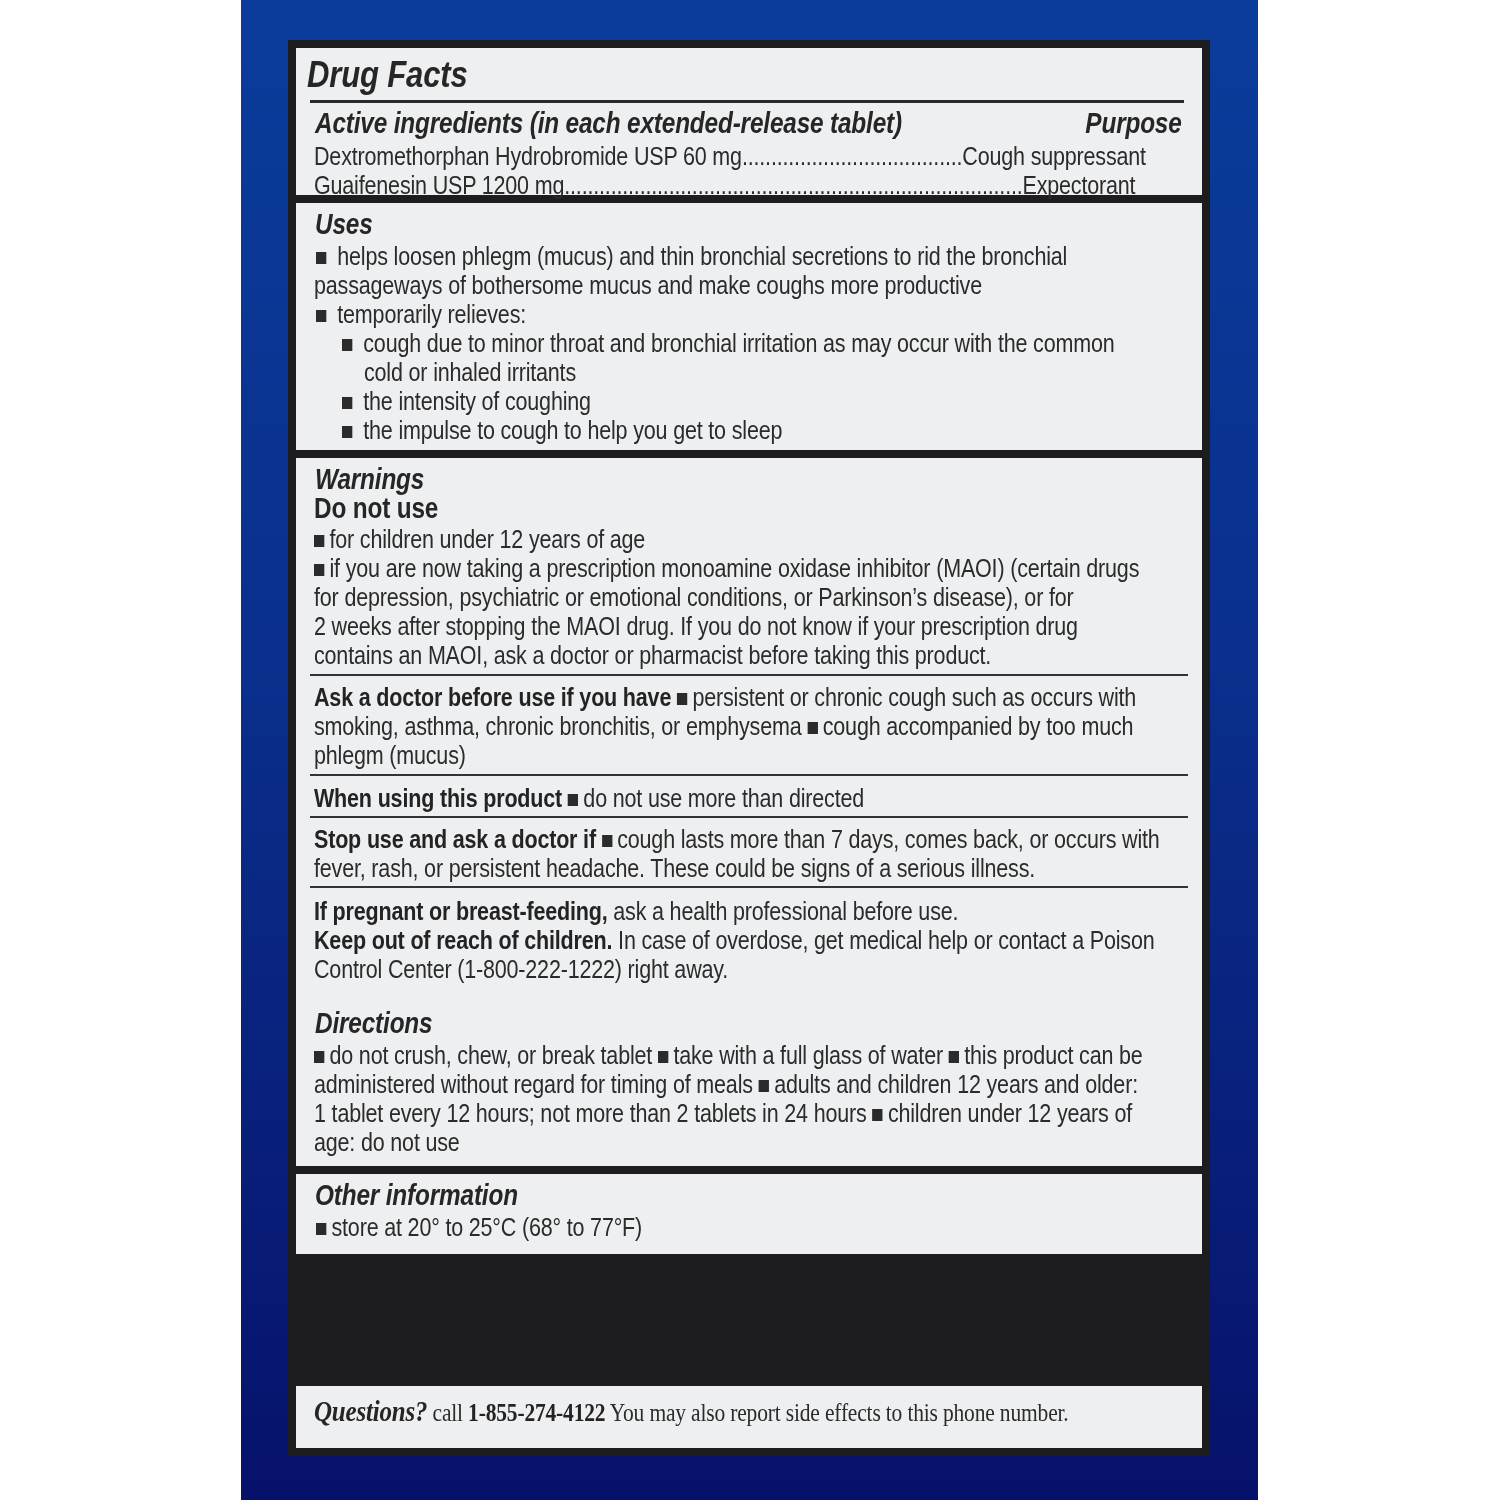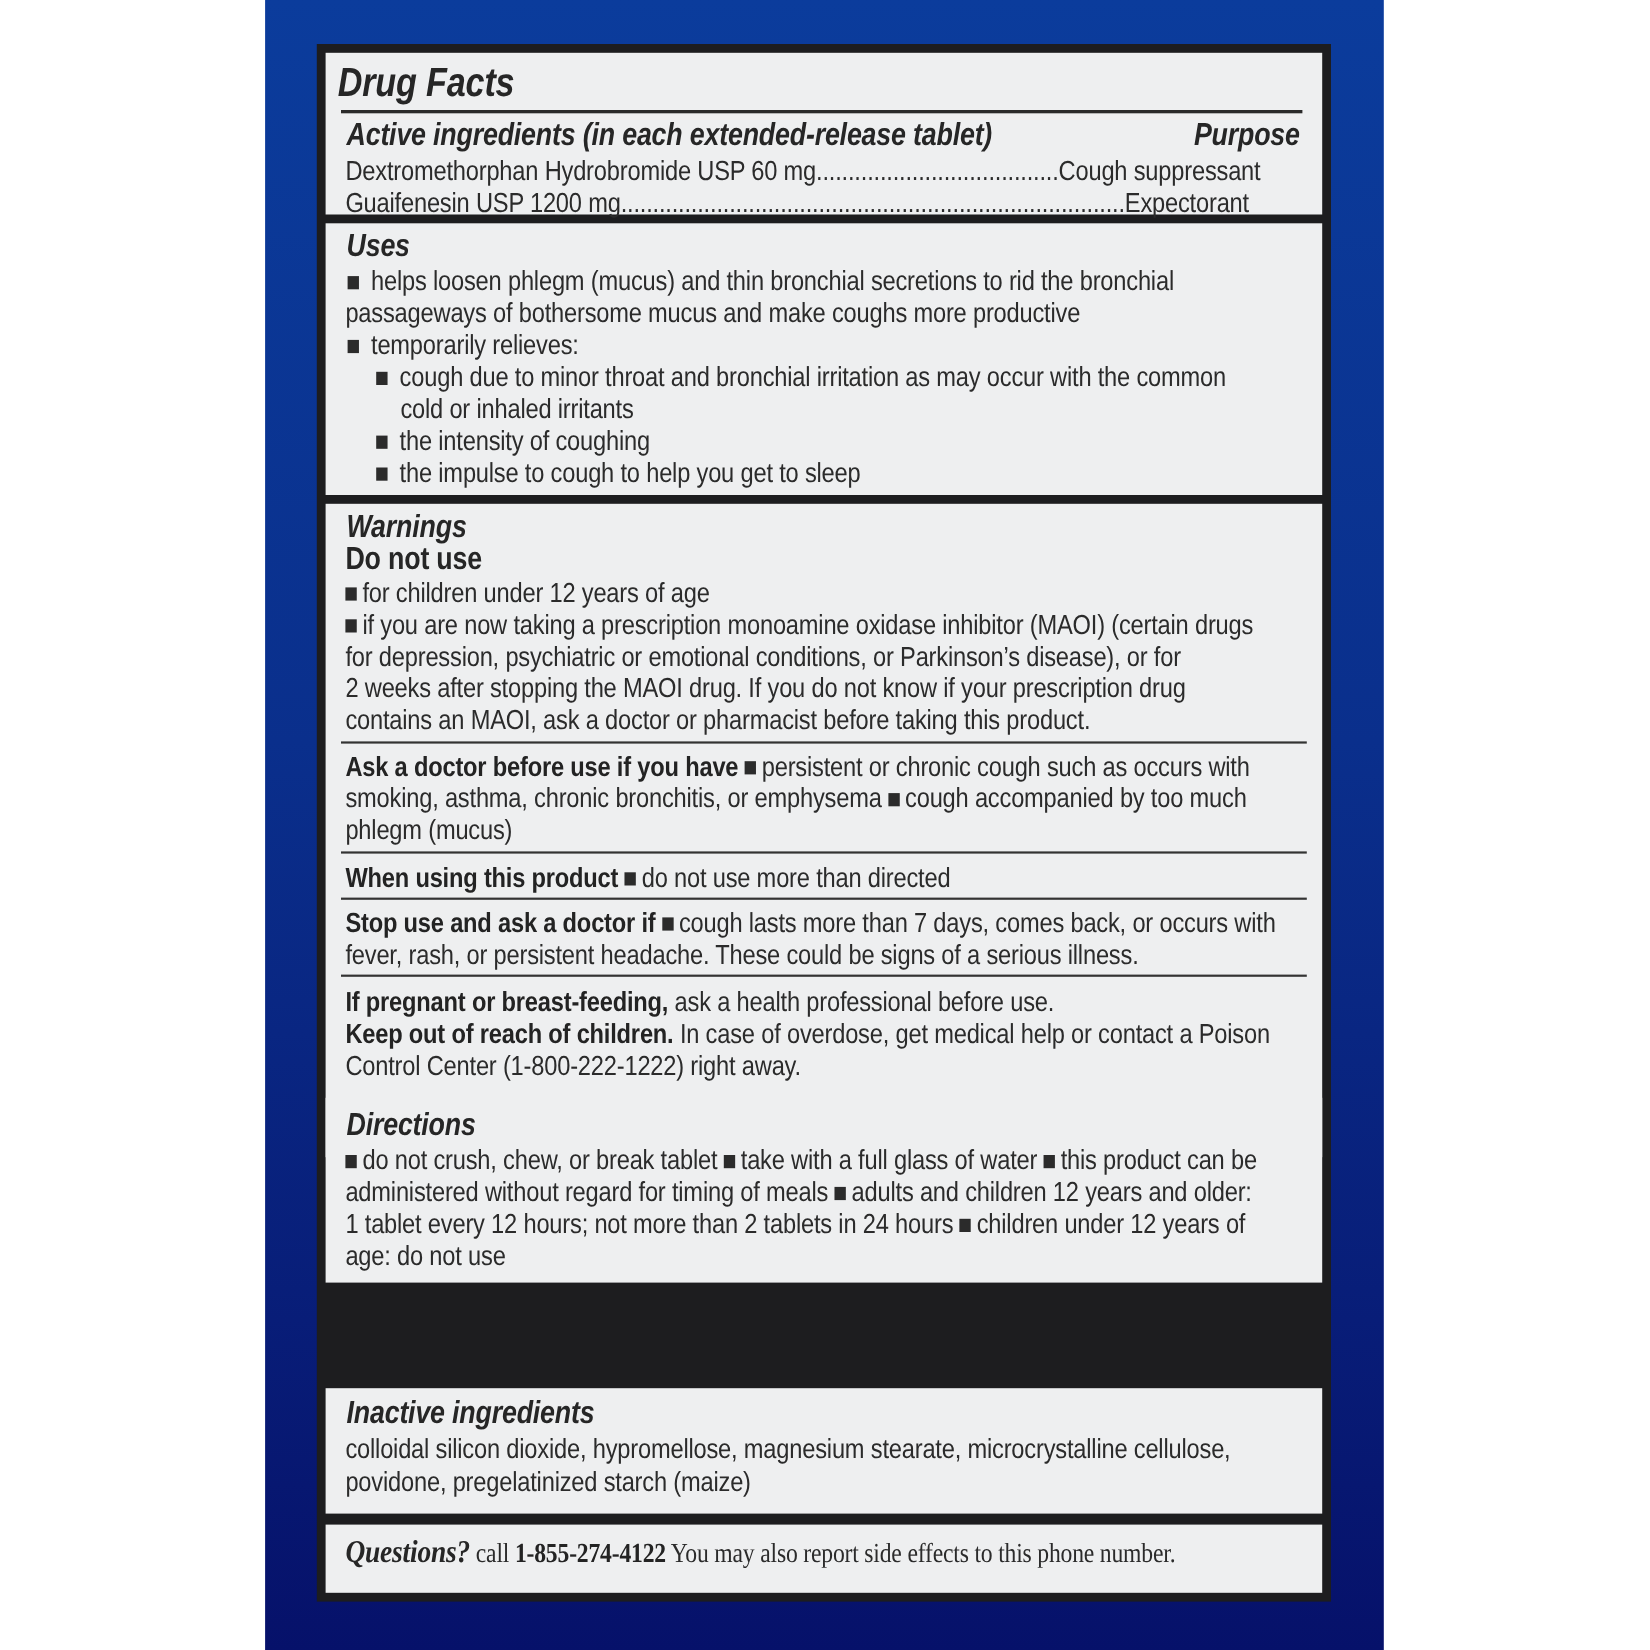--- a/index.html
+++ b/index.html
@@ -91,24 +91,23 @@
   </div>
 
   <div class="section" style="top:958px;height:168px;">
     <div class="t h-sec" style="left:19px;top:10px;">Directions</div>
     <div class="t" style="left:18px;top:42px;"><span class="sq"></span><span>do not crush, chew, or break tablet</span> <span class="sq"></span><span>take with a full glass of water</span> <span class="sq"></span><span>this product can be</span></div>
     <div class="t" style="left:18px;top:71px;"><span>administered without regard for timing of meals</span> <span class="sq"></span><span>adults and children 12 years and older:</span></div>
     <div class="t" style="left:18px;top:100px;"><span>1 tablet every 12 hours; not more than 2 tablets in 24 hours</span> <span class="sq"></span><span>children under 12 years of</span></div>
     <div class="t" style="left:18px;top:129px;">age: do not use</div>
   </div>
 
+  <div class="section" style="top:1134px;height:80px;">
+    <div class="t h-sec" style="left:19px;top:6px;">Other information</div>
+    <div class="t" style="left:20px;top:38px;"><span class="sq"></span><span>store at 20° to 25°C (68° to 77°F)</span></div>
+  </div>
 
-  <div class="section" style="top:1222px;height:114px;">
-    <div class="t h-sec" style="left:19px;top:8px;">Inactive ingredients</div>
-    <div class="t" style="left:18px;top:40px;">colloidal silicon dioxide, hypromellose,  magnesium stearate, microcrystalline cellulose,</div>
-    <div class="t" style="left:18px;top:70px;">povidone, pregelatinized starch (maize)</div>
-  </div>
 
   <div class="section" style="top:1346px;height:62px;font-family:Liberation Serif, serif;">
     <div class="t" style="left:18px;top:10px;"><span class="h-sec" style="font-size:29px;font-weight:bold;font-style:italic;">Questions?</span> <span>call</span> <b>1-855-274-4122</b> <span>You may also report side effects to this phone number.</span></div>
   </div>
 
 </div>
 
 </body></html>

